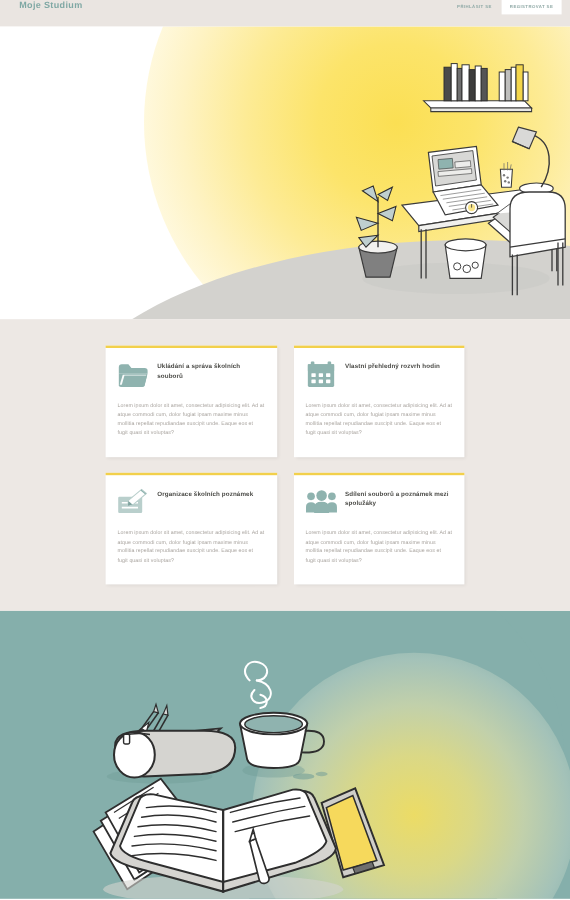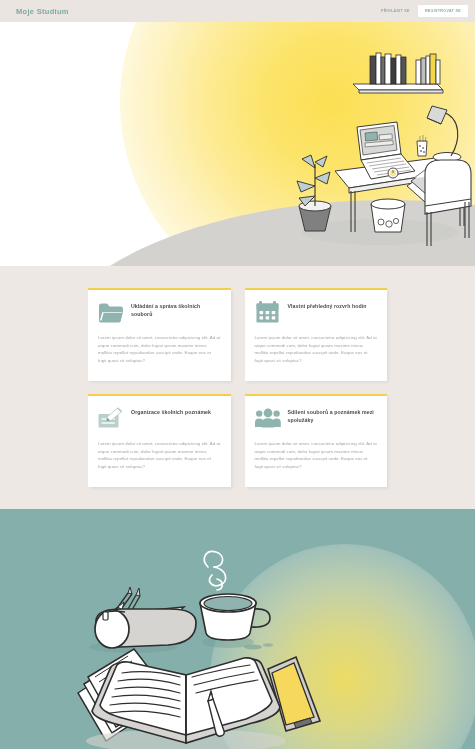--- a/index.html
+++ b/index.html
@@ -11,21 +11,21 @@
     background: #ffffff;
     overflow: hidden;
     position: relative;
   }
 
   
   .header {
     height: 22px;
     background: #EAE5E1;
     display: flex;
-    align-items: center;
+    align-items: flex-start;
     justify-content: space-between;
     padding: 0 7px 0 16px;
     position: relative;
     z-index: 40;
   }
   .logo {
     font-size: 7.5px;
     font-weight: bold;
     color: #7FA8A4;
     letter-spacing: 0.3px;

